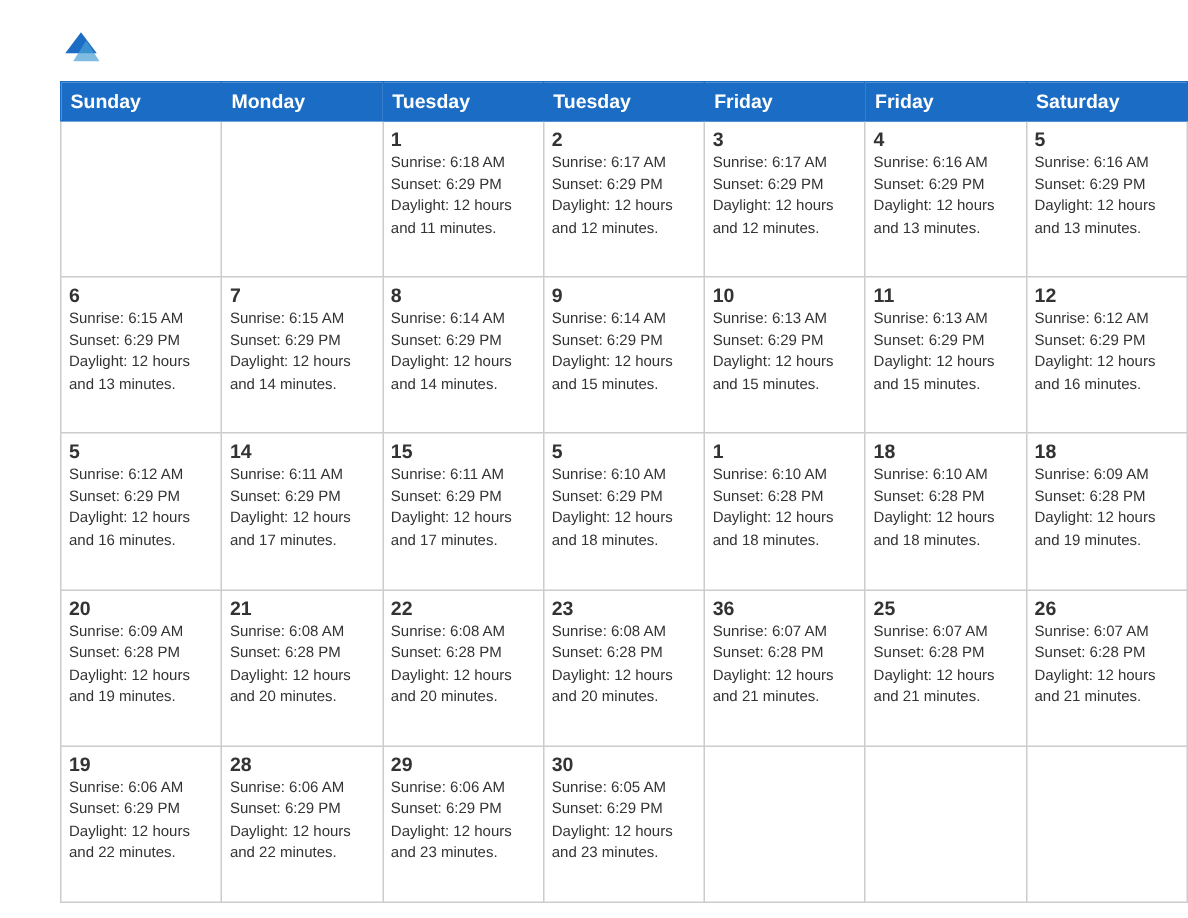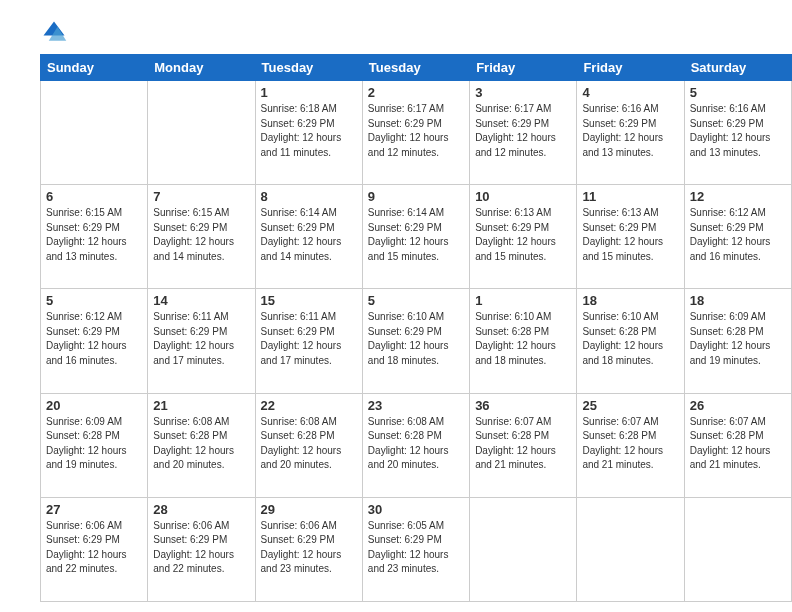--- a/index.html
+++ b/index.html
@@ -298,21 +298,21 @@
           </td>
           <td>
             <span class="day-number">26</span>
             <div class="day-info">Sunrise: 6:07 AM
 Sunset: 6:28 PM
 Daylight: 12 hours and 21 minutes.</div>
           </td>
         </tr>
         <tr class="last-row">
           <td>
-            <span class="day-number">27</span>
+            <span class="day-number">19</span>
             <div class="day-info">Sunrise: 6:06 AM
 Sunset: 6:29 PM
 Daylight: 12 hours and 22 minutes.</div>
           </td>
           <td>
             <span class="day-number">28</span>
             <div class="day-info">Sunrise: 6:06 AM
 Sunset: 6:29 PM
 Daylight: 12 hours and 22 minutes.</div>
           </td>

